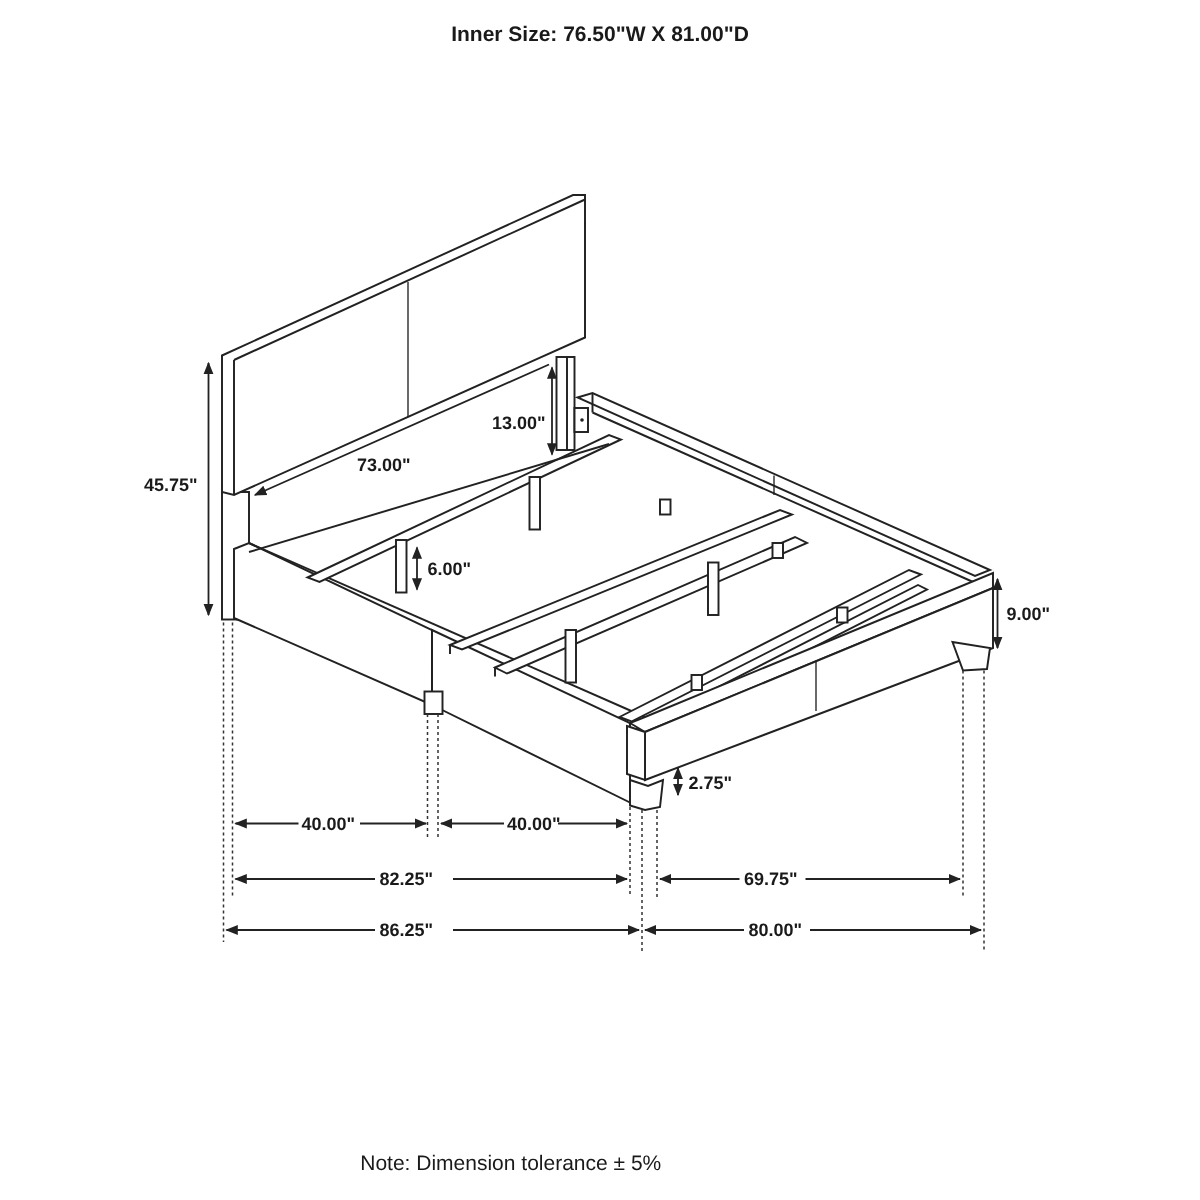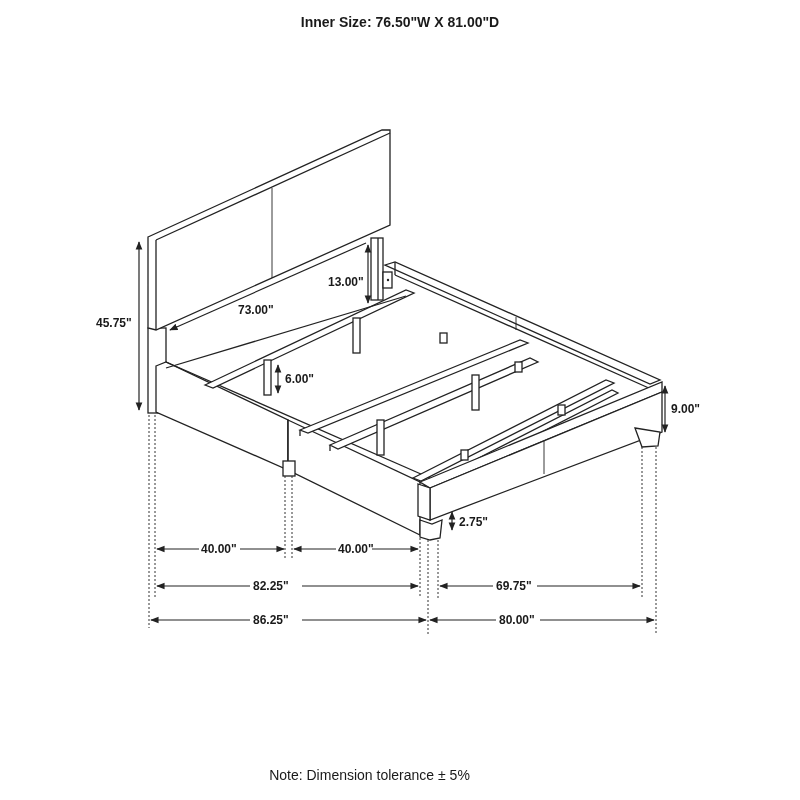--- a/index.html
+++ b/index.html
@@ -1,21 +1,21 @@
 <!DOCTYPE html>
 <html><head>
   <meta charset="utf-8">
   <style>
     html, body { margin: 0; padding: 0; background: #ffffff; }
     body { width: 800px; height: 800px; position: relative; overflow: hidden;
            font-family: "Liberation Sans", sans-serif; color: #1a1a1a; }
     .title { position: absolute; top: 14px; left: 0; width: 800px; text-align: center;
              font-weight: bold; font-size: 14px; }
     .note { position: absolute; top: 767px; left: 0; width: 681px; text-align: center;
-            font-size: 14px; margin-left: 29px; }
+            font-size: 14px; }
     svg { position: absolute; left: 0; top: 0; }
     .ln { stroke: #222; stroke-width: 1.3; fill: none; }
     .fill { stroke: #222; stroke-width: 1.3; fill: #ffffff; }
     .thin { stroke: #222; stroke-width: 0.9; fill: none; }
     .dash { stroke: #333; stroke-width: 1; stroke-dasharray: 2 2; fill: none; }
     .dim { stroke: #222; stroke-width: 1.2; fill: none; }
     .lbl { font-family: "Liberation Sans", sans-serif; font-weight: bold; font-size: 12px; fill: #1a1a1a; }
   </style>
 </head>
 <body>

